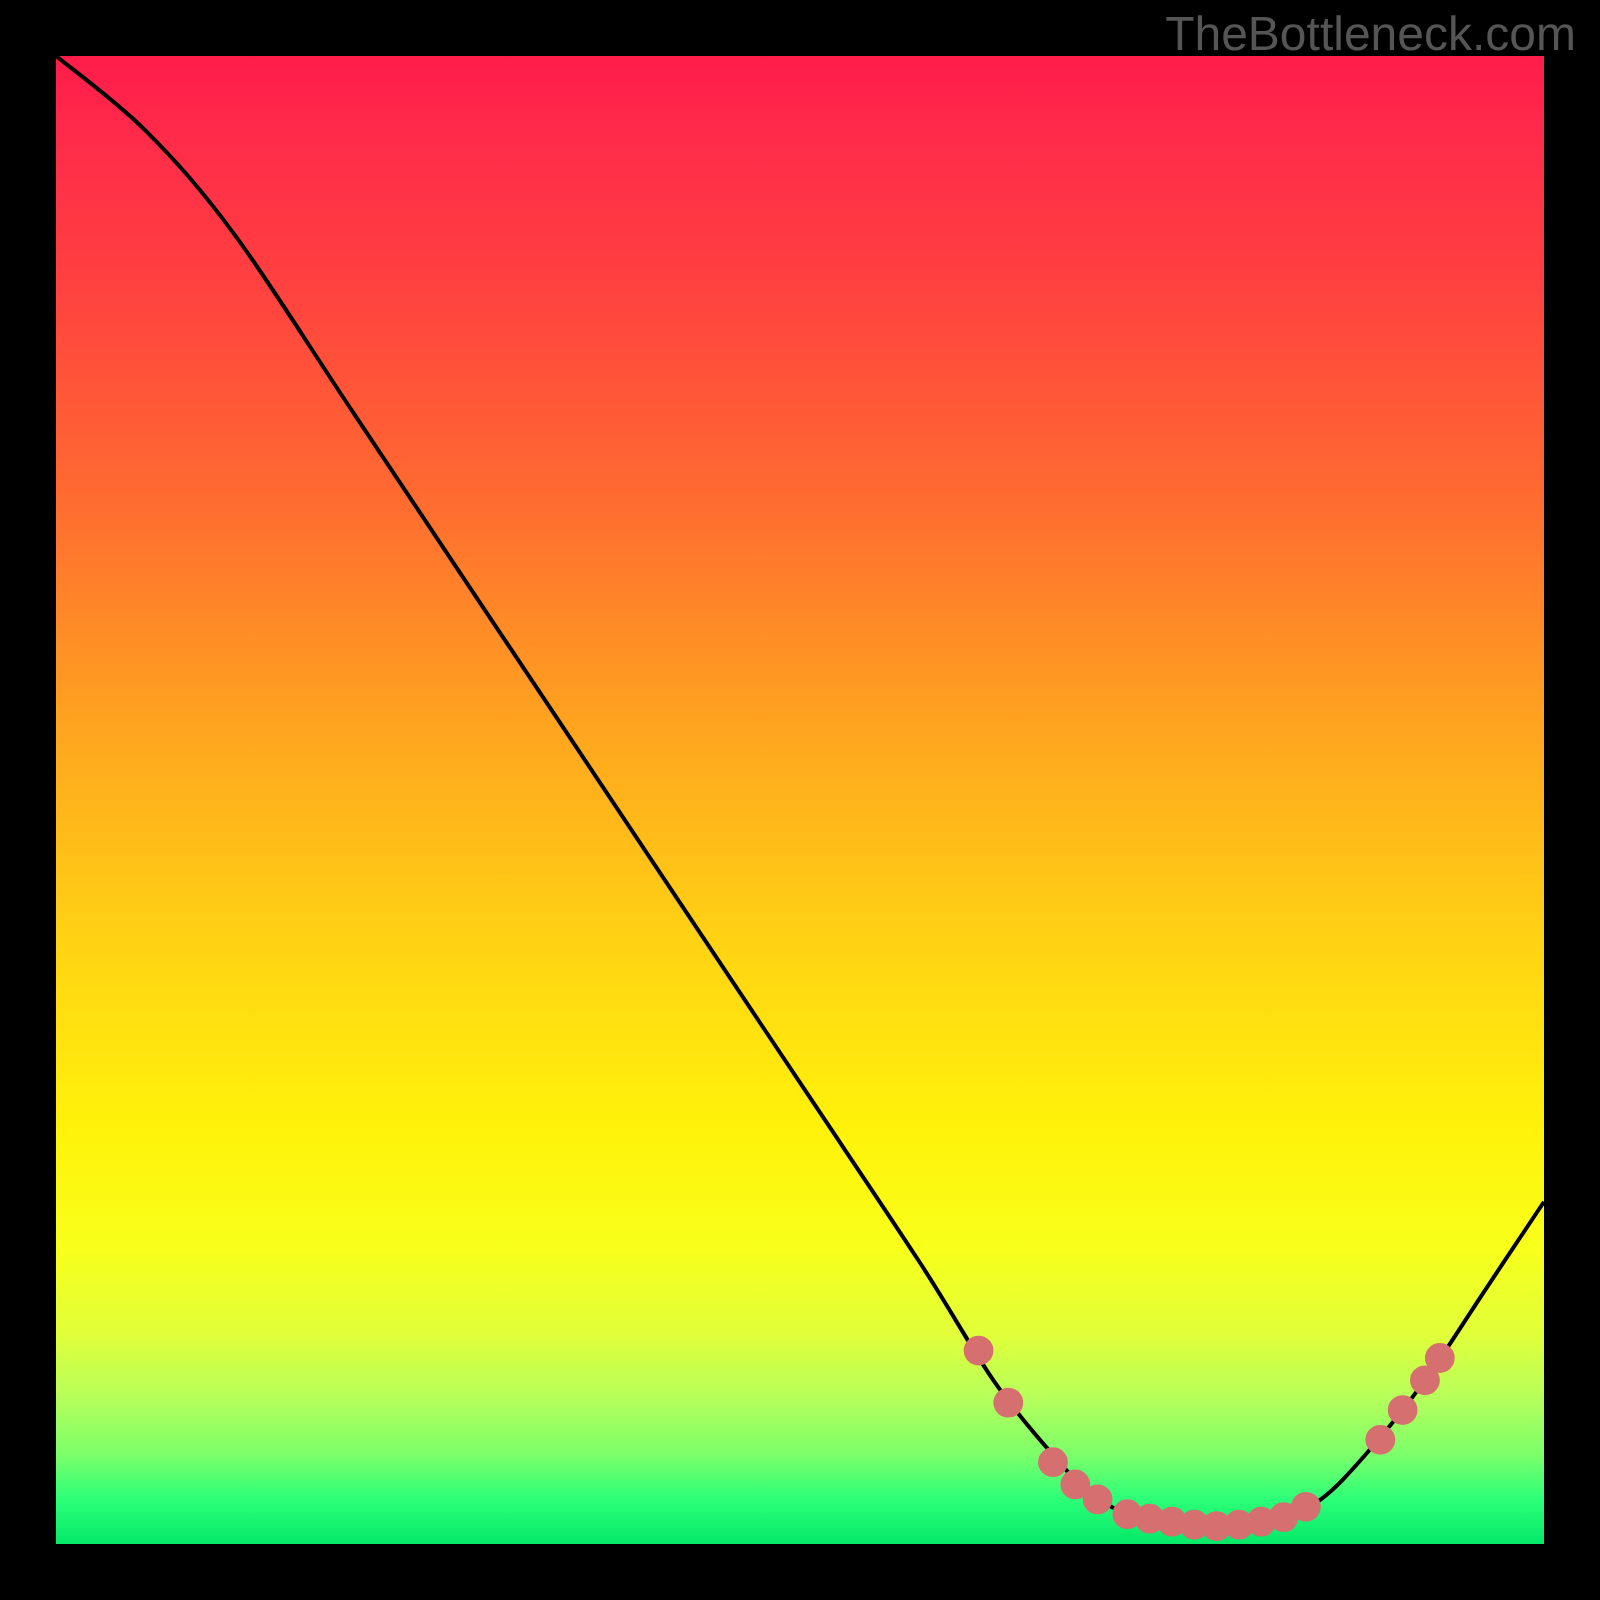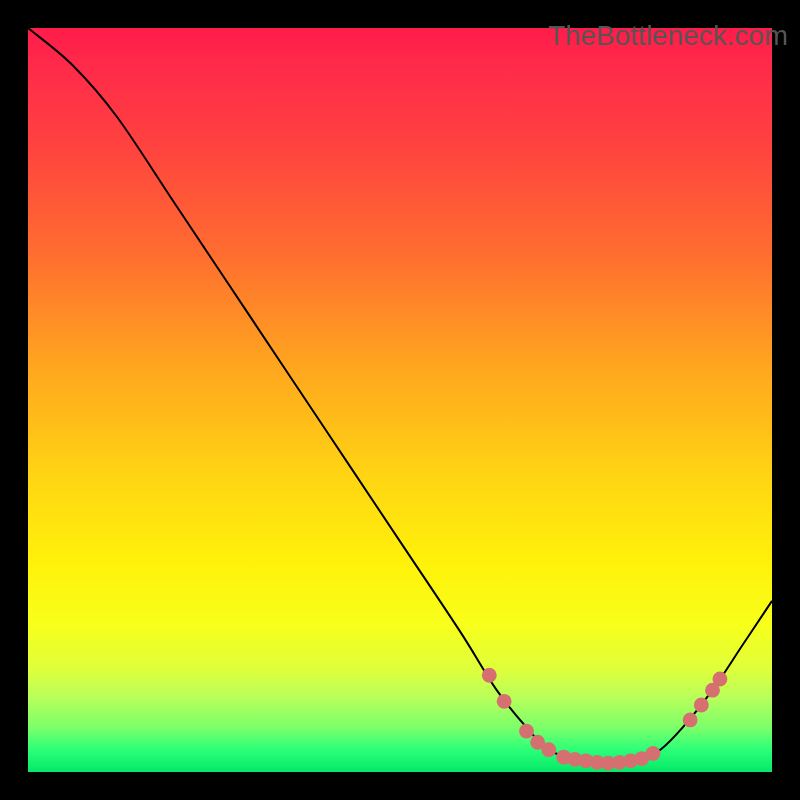--- a/index.html
+++ b/index.html
@@ -9,24 +9,23 @@
     background: #000;
     position: relative;
     font-family: Arial, sans-serif;
     overflow: hidden;
   }
   .attribution {
     position: absolute;
     top: 4px;
     right: 12px;
     color: #555;
-    font-size: 28px;
+    font-size: 24px;
     font-weight: normal;
     z-index: 10;
-    margin-top: 16px;
   }
   .plot-area {
     position: absolute;
     left: 28px;
     top: 28px;
     width: 744px;
     height: 744px;
   }
   .gradient-bg {
     position: absolute;

